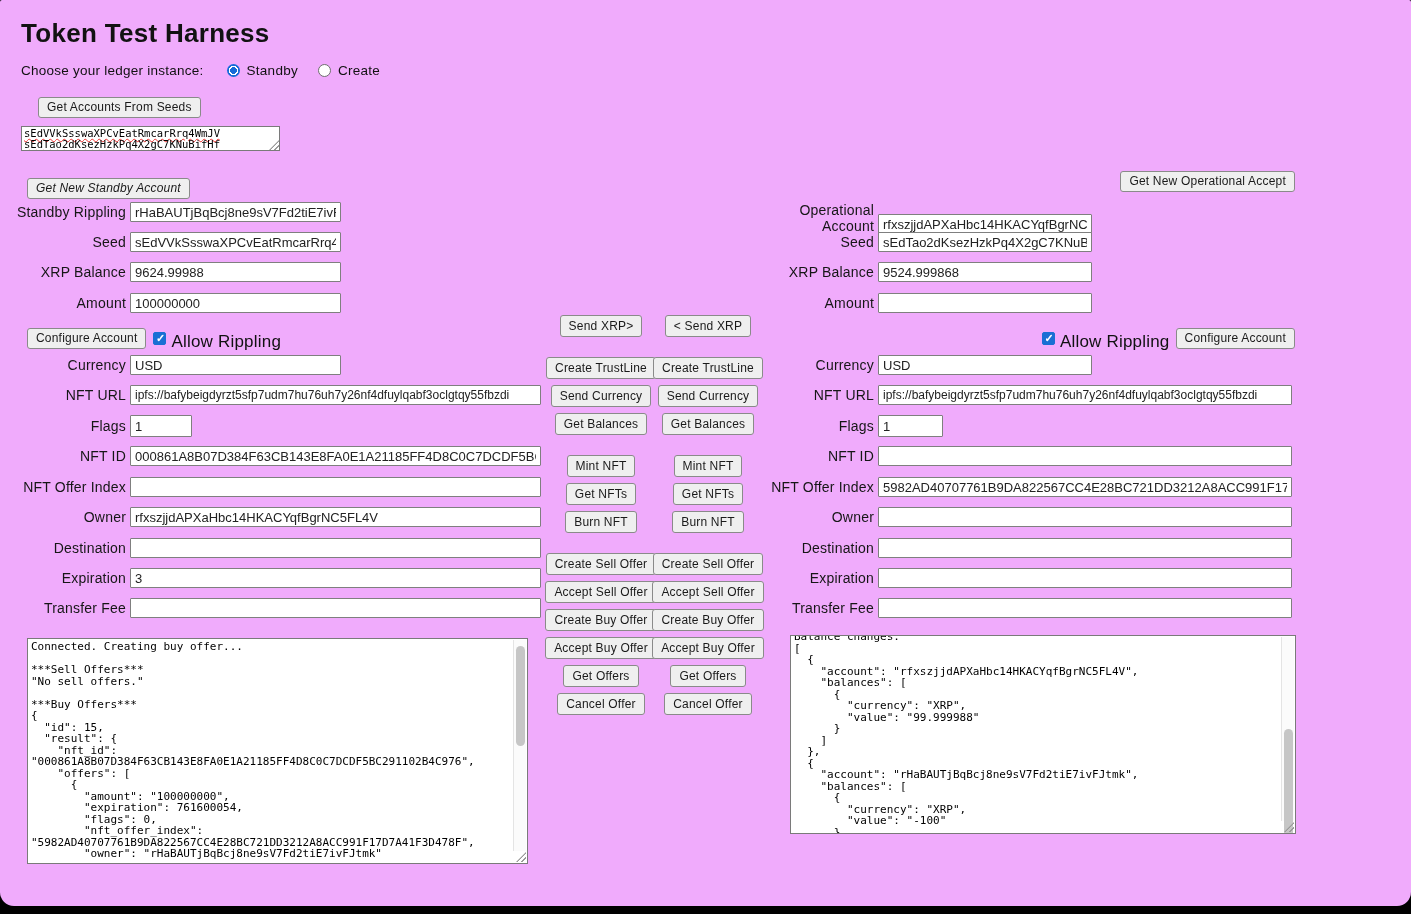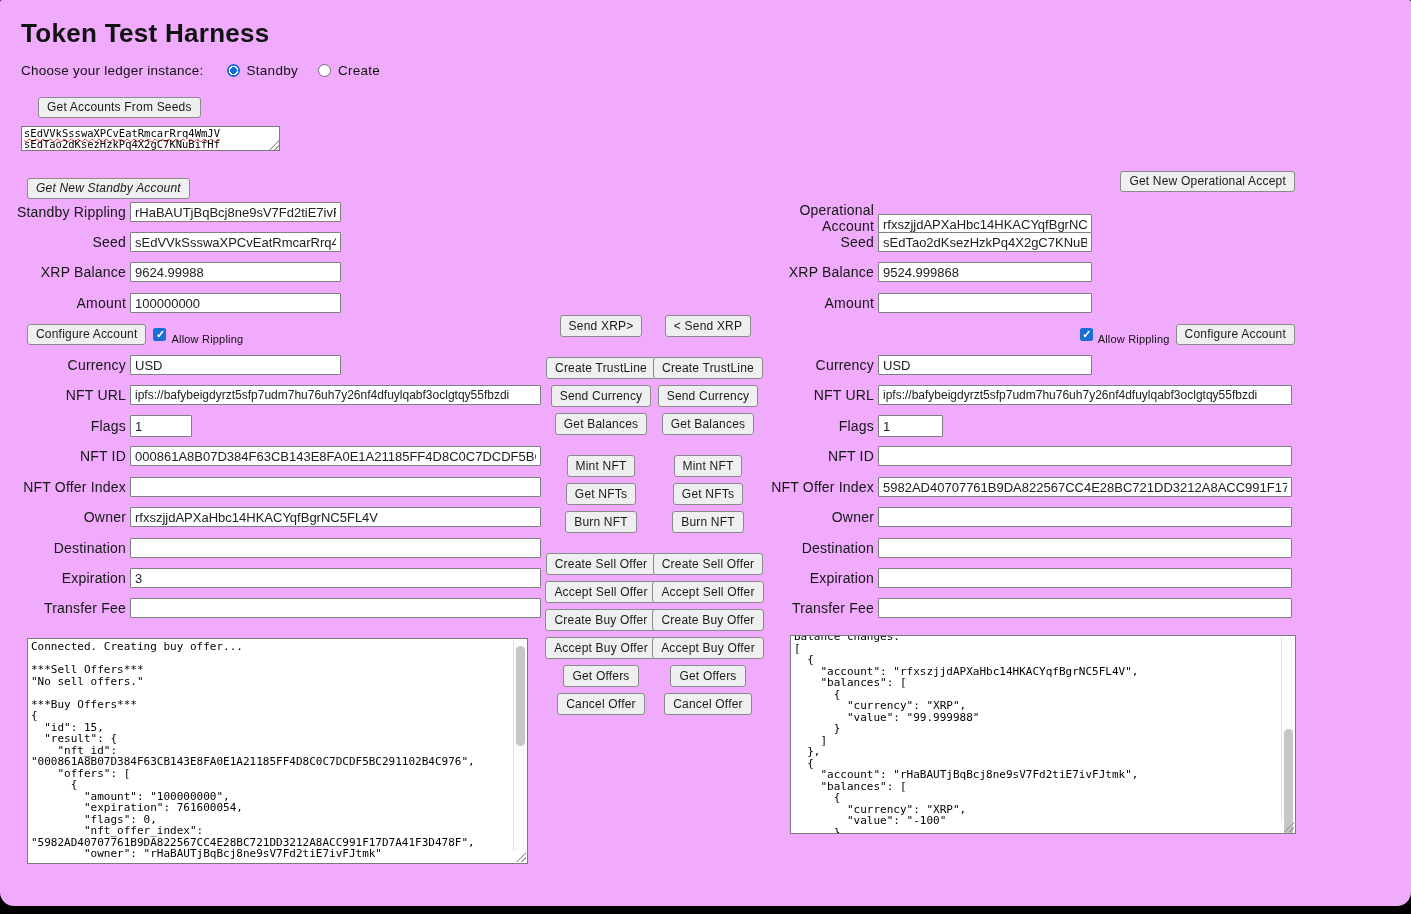--- a/index.html
+++ b/index.html
@@ -37,21 +37,21 @@
     height:20px; border:1px solid #7f7f7f; background:#fff; border-radius:1px;
     font:13px "Liberation Sans",sans-serif; color:#222; padding:0 4px; flex:none;
   }
   .w-sm { width:211px; } .w-xs { width:62px; } .w-lg { width:411px; }
   .r-sm { width:214px; } .r-xs { width:65px; } .r-lg { width:414px; }
 
   .cfg-row { display:flex; align-items:center; }
   .checkbox { width:13px; height:13px; border:1px solid #777; border-radius:2px; background:#fff; flex:none; position:relative; }
   .checkbox.checked { background:#1a6fd4; border-color:#1a6fd4; }
   .checkbox.checked::after { content:"✓"; position:absolute; left:1.5px; top:-1px; color:#fff; font-size:11px; font-weight:bold; }
-  .cb-label { font-size:11px; letter-spacing:.2px; color:#111; margin-left:5px;margin-top:8px; }
+  .cb-label { font-size:17px; letter-spacing:.2px; color:#111; margin-left:5px;margin-top:8px; }
 
   .acol { position:absolute; top:315px; width:112px; display:flex; flex-direction:column; align-items:center; gap:6px; }
   .acol .btn { height:22px; }
   .gap { margin-top:14px; }
 
   .output-box { position:absolute; background:#fff; border:1px solid #7a7a7a; overflow:hidden; }
   .output-text { font:11px/11.5px "DejaVu Sans Mono",monospace; color:#000; white-space:pre; padding:2px 3px; }
   .scrollbar { position:absolute; top:1px; right:1px; bottom:12px; width:13px; background:#fbfbfb; border-left:1px solid #e4e4e4; }
   .thumb { position:absolute; left:1.5px; width:9px; background:#c6c6c6; border-radius:5px; }
   .resize-corner { position:absolute; right:1px; bottom:1px; width:10px; height:10px;

